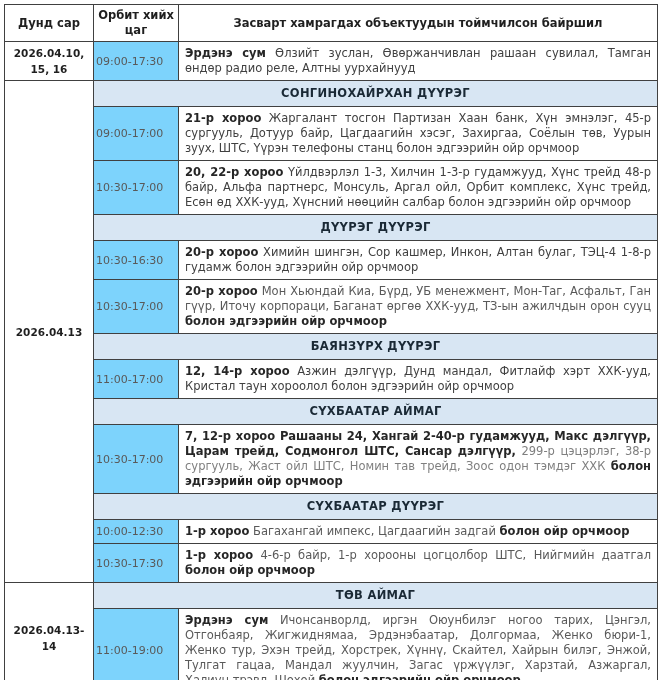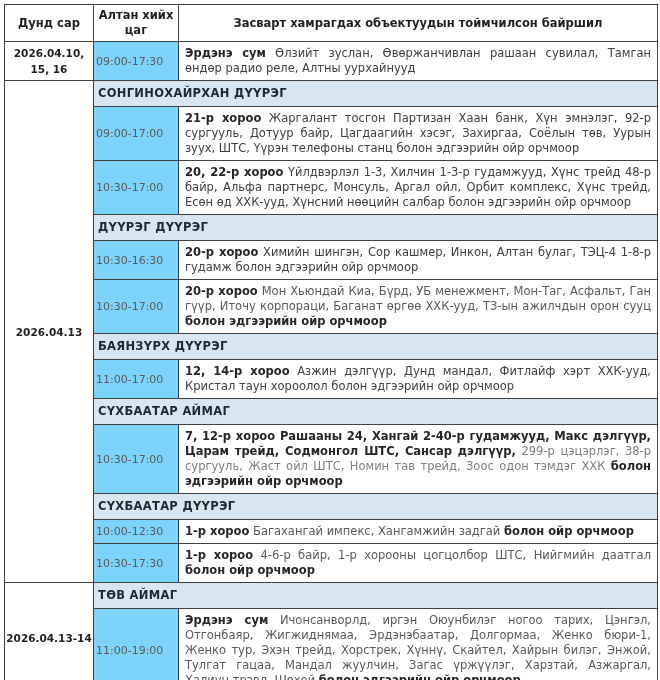--- a/index.html
+++ b/index.html
@@ -29,21 +29,21 @@
     vertical-align: middle;
     padding: 3px 4px;
     line-height: 15px;
   }
   td.date-cell {
     font-size: 10.5px;
     font-weight: 700;
     color: #1f1f1f;
     text-align: center;
     vertical-align: middle;
-    padding: 2px 1px;
+    padding: 2px 8px;
     line-height: 16px;
     background: #ffffff;
     margin-left: 48px;
   }
   td.time-cell {
     font-size: 11px;
     color: #595959;
     text-align: left;
     vertical-align: middle;
     padding: 2px;
@@ -56,20 +56,21 @@
     vertical-align: middle;
     padding: 4px 6px;
     line-height: 15px;
     background: #ffffff;
   }
   td.section-cell {
     background: #d8e6f3;
     font-size: 11.5px;
     font-weight: 700;
     color: #1a2935;
+    text-align: center;
     vertical-align: middle;
     padding: 5px 4px;
     letter-spacing: 0.3px;
     line-height: 15px;
     margin-top: 31px;
   }
   .seg-bold   { font-weight: 700; color: #262626; margin-top: 16px; }
   .seg-normal { color: #404040; margin-top: 40px; }
   .seg-mid    { color: #595959; }
   .seg-gray   { color: #7f7f7f; }
@@ -80,37 +81,37 @@
 <div class="wrap">
   <table>
     <colgroup>
       <col class="c-date">
       <col class="c-time">
       <col class="c-loc">
     </colgroup>
     <thead>
       <tr>
         <th>Дунд сар</th>
-        <th>Алтан хийх цаг</th>
+        <th>Орбит хийх цаг</th>
         <th>Засварт хамрагдах объектуудын тоймчилсон байршил</th>
       </tr>
     </thead>
     <tbody id="schedule-body">
         <tr>
           <td class="date-cell" rowspan="1">2026.04.10, 15, 16</td>
           <td class="time-cell">09:00-17:30</td>
           <td class="loc-cell"><span class="seg-bold">Эрдэнэ сум</span> <span class="seg-normal">Өлзийт зуслан, Өвөржанчивлан рашаан сувилал, Тамган өндөр радио реле, Алтны уурхайнууд</span></td>
         </tr>
         <tr>
           <td class="date-cell" rowspan="13">2026.04.13</td>
           <td class="section-cell" colspan="2">СОНГИНОХАЙРХАН ДҮҮРЭГ</td>
         </tr>
         <tr>
           <td class="time-cell">09:00-17:00</td>
-          <td class="loc-cell"><span class="seg-bold">21-р хороо</span> <span class="seg-normal">Жаргалант тосгон Партизан Хаан банк, Хүн эмнэлэг, 92-р сургууль, Дотуур байр, Цагдаагийн хэсэг, Захиргаа, Соёлын төв, Уурын зуух, ШТС, Үүрэн телефоны станц болон эдгээрийн ойр орчмоор</span></td>
+          <td class="loc-cell"><span class="seg-bold">21-р хороо</span> <span class="seg-normal">Жаргалант тосгон Партизан Хаан банк, Хүн эмнэлэг, 45-р сургууль, Дотуур байр, Цагдаагийн хэсэг, Захиргаа, Соёлын төв, Уурын зуух, ШТС, Үүрэн телефоны станц болон эдгээрийн ойр орчмоор</span></td>
         </tr>
         <tr>
           <td class="time-cell">10:30-17:00</td>
           <td class="loc-cell"><span class="seg-bold">20, 22-р хороо</span> <span class="seg-normal">Үйлдвэрлэл 1-3, Хилчин 1-3-р гудамжууд, Хүнс трейд 48-р байр, Альфа партнерс, Монсуль, Аргал ойл, Орбит комплекс, Хүнс трейд, Есөн өд ХХК-ууд, Хүнсний нөөцийн салбар болон эдгээрийн ойр орчмоор</span></td>
         </tr>
         <tr>
           <td class="section-cell" colspan="2">ДҮҮРЭГ ДҮҮРЭГ</td>
         </tr>
         <tr>
           <td class="time-cell">10:30-16:30</td>
@@ -132,21 +133,21 @@
         </tr>
         <tr>
           <td class="time-cell">10:30-17:00</td>
           <td class="loc-cell"><span class="seg-bold">7, 12-р хороо Рашааны 24, Хангай 2-40-р гудамжууд, Макс дэлгүүр, Царам трейд, Содмонгол ШТС, Сансар дэлгүүр,</span> <span class="seg-gray">299-р цэцэрлэг, 38-р сургууль, Жаст ойл ШТС, Номин тав трейд, Зоос одон тэмдэг ХХК</span> <span class="seg-bold">болон эдгээрийн ойр орчмоор</span></td>
         </tr>
         <tr>
           <td class="section-cell" colspan="2">СҮХБААТАР ДҮҮРЭГ</td>
         </tr>
         <tr>
           <td class="time-cell">10:00-12:30</td>
-          <td class="loc-cell"><span class="seg-bold">1-р хороо</span> <span class="seg-mid">Багахангай импекс, Хангамжийн задгай</span> <span class="seg-bold">болон ойр орчмоор</span></td>
+          <td class="loc-cell"><span class="seg-bold">1-р хороо</span> <span class="seg-mid">Багахангай импекс, Цагдаагийн задгай</span> <span class="seg-bold">болон ойр орчмоор</span></td>
         </tr>
         <tr>
           <td class="time-cell">10:30-17:30</td>
           <td class="loc-cell"><span class="seg-bold">1-р хороо</span> <span class="seg-mid">4-6-р байр, 1-р хорооны цогцолбор ШТС, Нийгмийн даатгал</span> <span class="seg-bold">болон ойр орчмоор</span></td>
         </tr>
         <tr>
           <td class="date-cell" rowspan="2">2026.04.13-14</td>
           <td class="section-cell" colspan="2">ТӨВ АЙМАГ</td>
         </tr>
         <tr>

